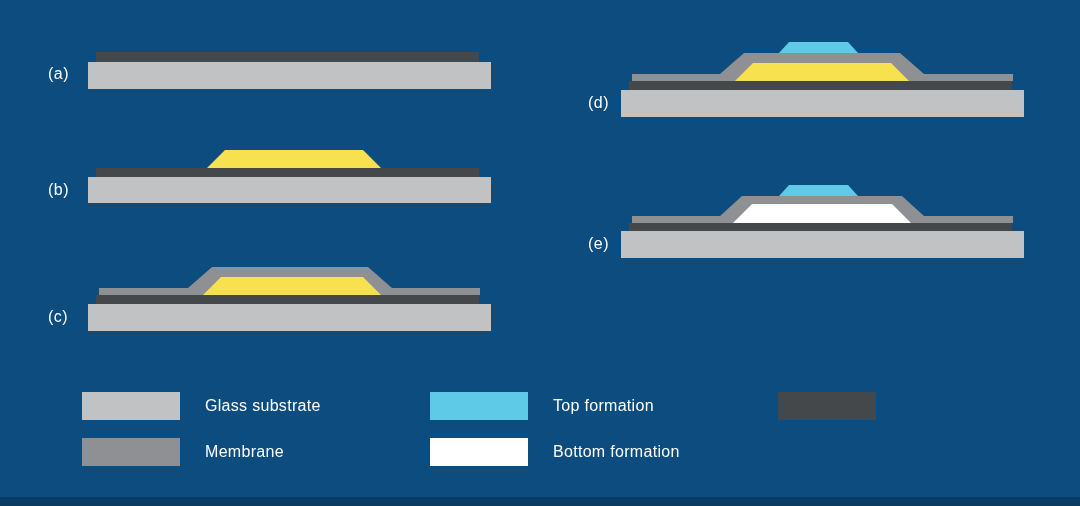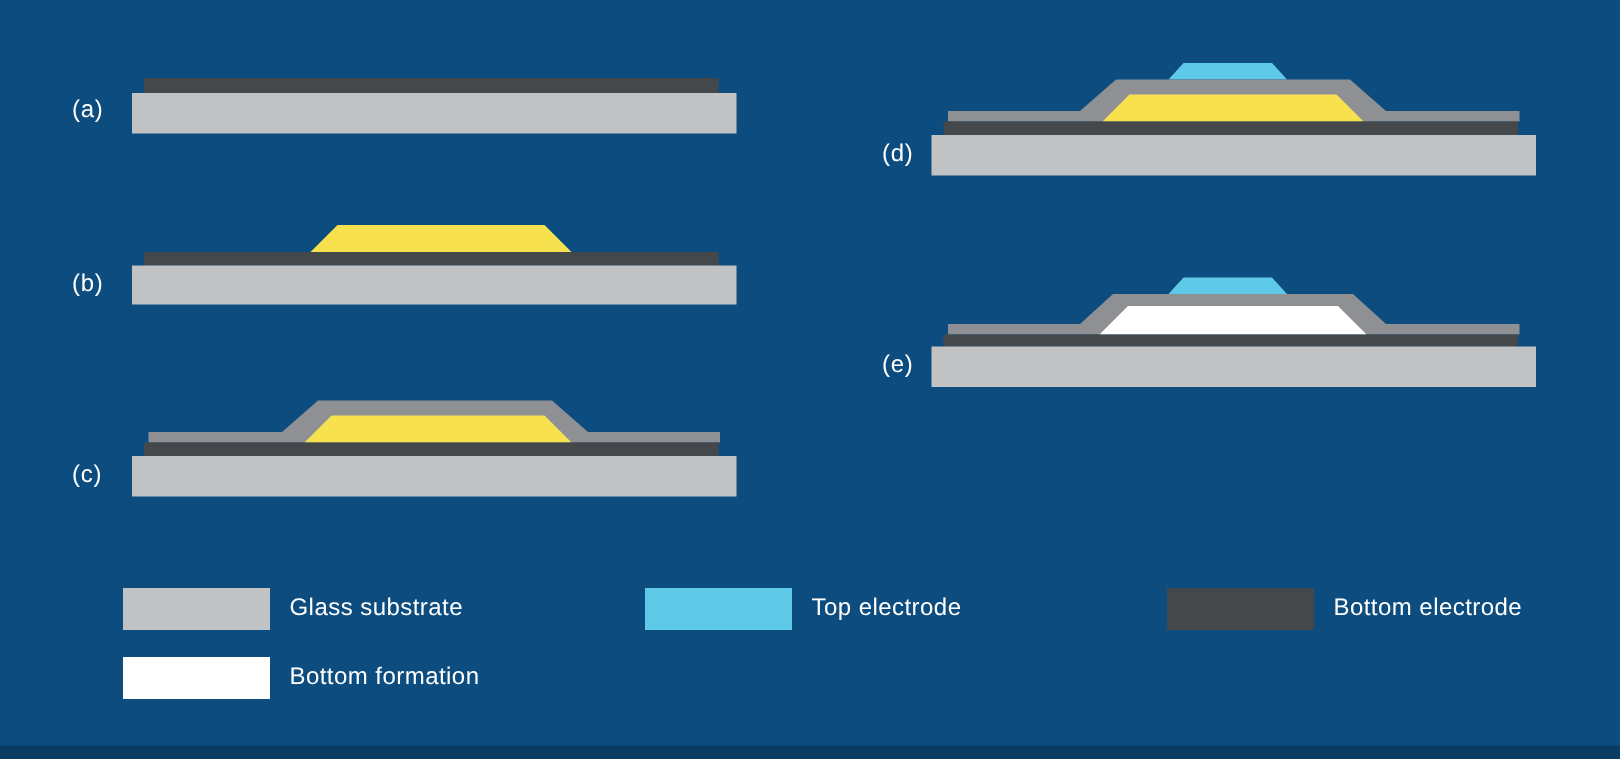--- a/index.html
+++ b/index.html
@@ -39,21 +39,21 @@
     display: flex;
     align-items: center;
     height: 28px;
   }
   .legend-swatch {
     width: 98px;
     height: 28px;
     flex: 0 0 98px;
   }
   .legend-label {
-    margin-left: 13px;
+    margin-left: 25px;
     color: #ffffff;
     font-size: 16px;
     font-weight: 400;
     letter-spacing: 0.3px;
     white-space: nowrap;
   }
   .bottom-band {
     position: absolute;
     left: 0;
     bottom: 0;
@@ -109,25 +109,28 @@
     </g>
   </svg>
 
   <div class="legend">
     <div class="legend-item">
       <div class="legend-swatch" style="background: rgb(193, 194, 196);"></div>
       <div class="legend-label">Glass substrate</div>
     </div>
     <div class="legend-item">
       <div class="legend-swatch" style="background: rgb(95, 201, 232);"></div>
-      <div class="legend-label">Top electrode</div>
+      <div class="legend-label">Top formation</div>
     </div>
     <div class="legend-item">
       <div class="legend-swatch" style="background: rgb(68, 72, 75);"></div>
-      <div class="legend-label">Bottom electrode</div>
+    </div>
+    <div class="legend-item">
+      <div class="legend-swatch" style="background: rgb(142, 144, 147);"></div>
+      <div class="legend-label">Membrane</div>
     </div>
     <div class="legend-item">
       <div class="legend-swatch" style="background: rgb(255, 255, 255);"></div>
       <div class="legend-label">Bottom formation</div>
     </div>
   </div>
 
   <div class="bottom-band" style="background: rgb(10, 60, 99);"></div>
 </div>
 

